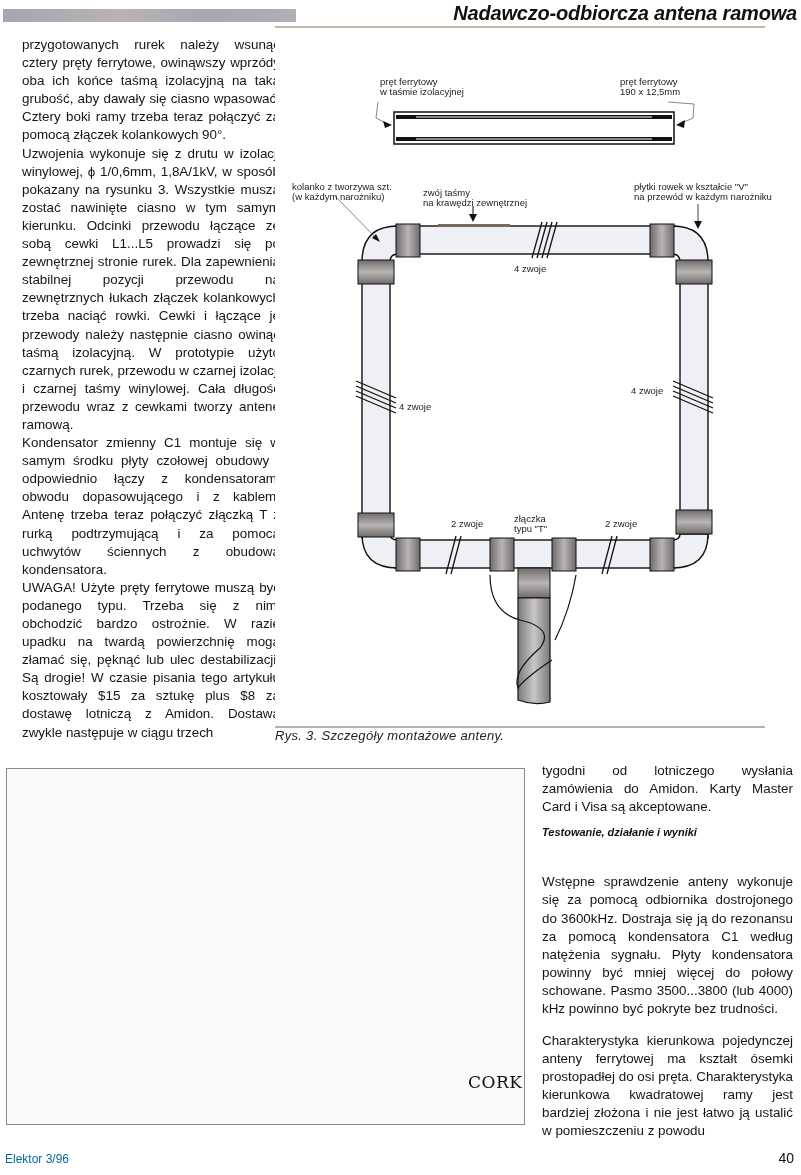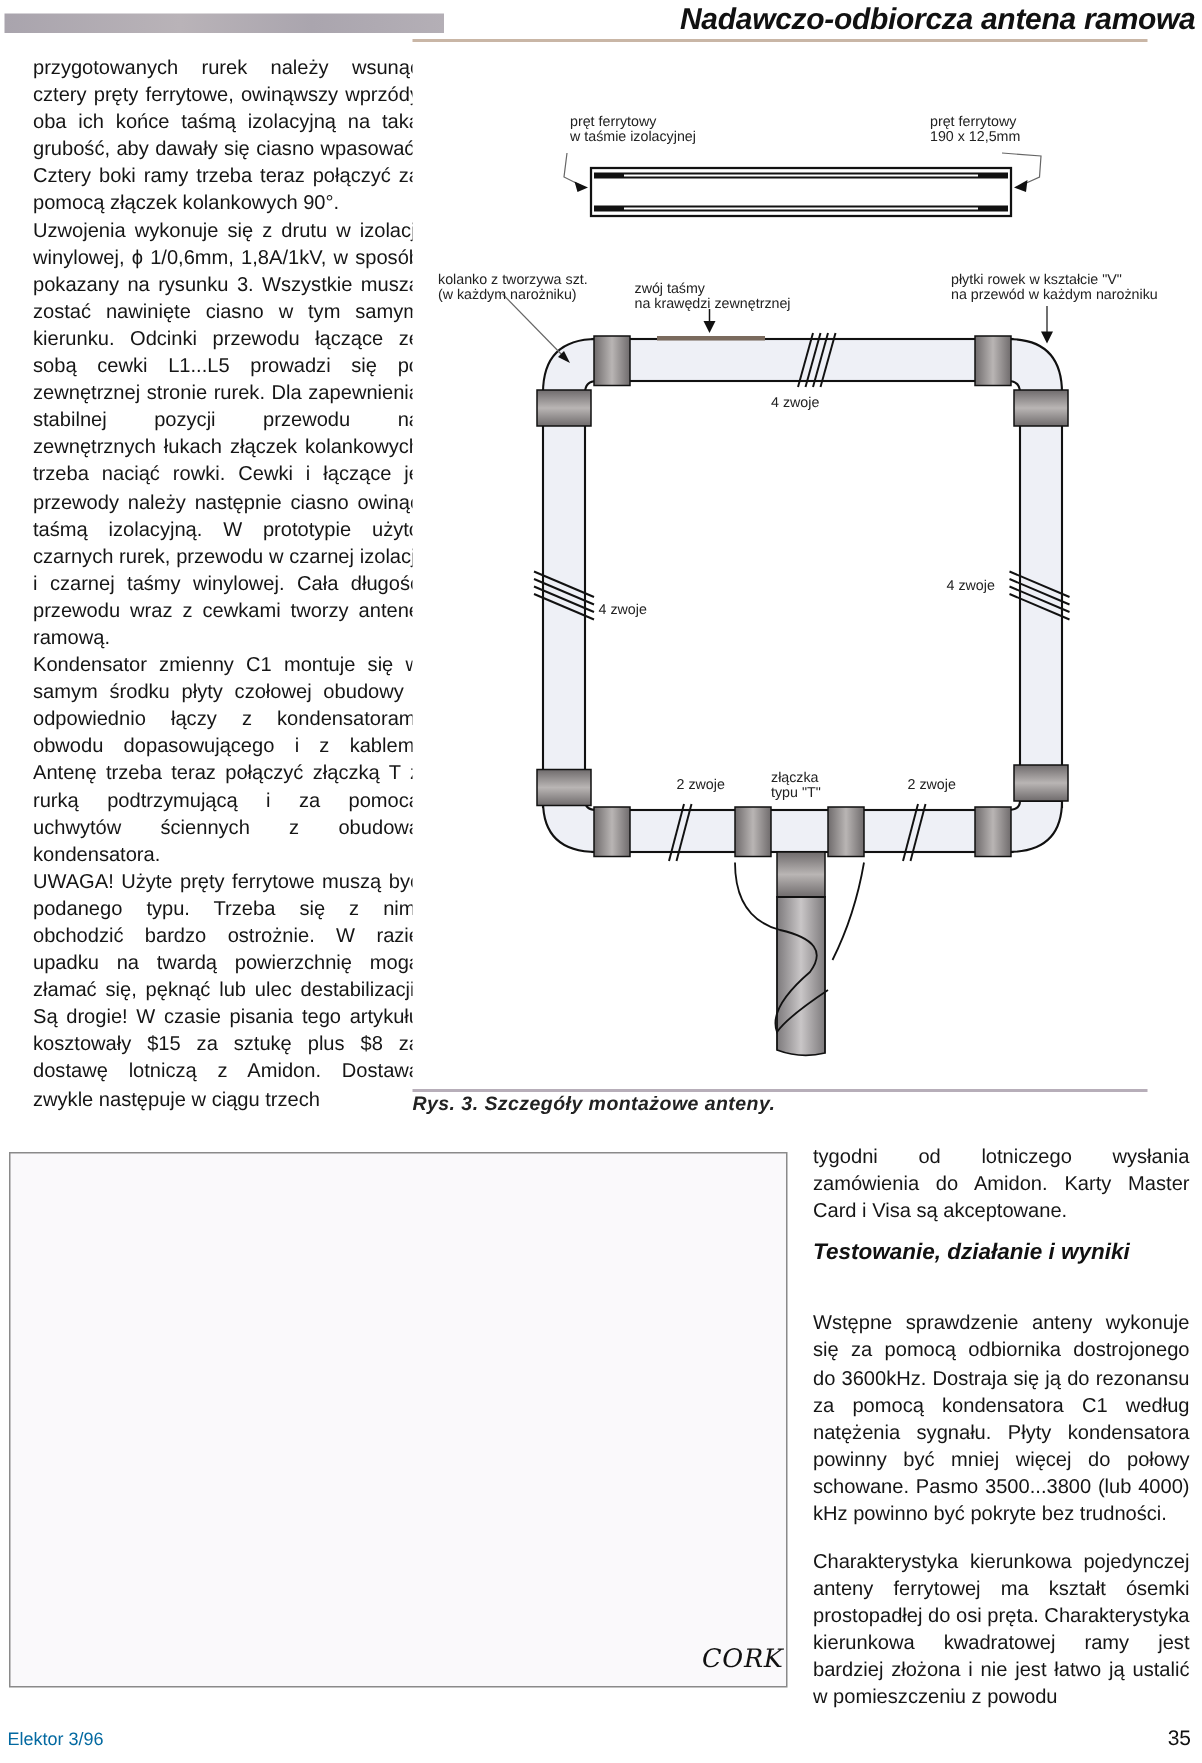--- a/index.html
+++ b/index.html
@@ -22,38 +22,38 @@
     color: #151515;
   }
   .col-left { left: 22px; top: 36px; width: 258px; }
   .col-left p, .col-right p { margin: 0; }
   .figure-frame {
     position: absolute; left: 275px; top: 26px; width: 490px; height: 698px;
     border-top: 2px solid #c9b6a6; border-bottom: 2px solid #b7aeb9;
     background: #fff;
   }
   .figure-caption {
-    position: absolute; left: 275px; top: 728px; font-size: 13px; font-weight: bold;
+    position: absolute; left: 275px; top: 728px; font-size: 13px; font-weight: normal;
     font-style: italic; color: #222; letter-spacing: 0.3px;
   }
   .diagram-label {
     position: absolute; font-size: 9.5px; line-height: 10px; text-align: left; color: #222;
     white-space: pre;
   }
   .cartoon-frame {
     position: absolute; left: 6px; top: 768px; width: 517px; height: 355px;
     border: 1px solid #8a8a8a; background: #faf9fb;
   }
   .cartoon-signature {
-    position: absolute; left: 468px; top: 1096px; font-family: "DejaVu Serif", serif;
-    font-style: italic; font-size: 17px; color: #111; letter-spacing: 0.5px;
+    position: absolute; left: 468px; top: 1072px; font-family: "DejaVu Serif", serif;
+    font-size: 17px; color: #111; letter-spacing: 0.5px;
   }
   .col-right { left: 542px; top: 762px; width: 251px; }
   .section-heading {
-    position: absolute; left: 542px; top: 826px; font-size: 15px; font-weight: bold;
+    position: absolute; left: 542px; top: 826px; font-size: 11px; font-weight: bold;
     font-style: italic; color: #111;
   }
   .col-right2 { left: 542px; top: 860px; width: 251px; }
   .footer-left { position: absolute; left: 5px; top: 1152px; font-size: 12px; color: #0369a1; }
   .footer-right { position: absolute; left: 770px; top: 1150px; font-size: 14px; color: #111; width: 24px; text-align: right; }
   svg { position: absolute; left: 0; top: 0; }
 </style>
 </head>
 <body>
 
@@ -224,13 +224,13 @@
 <div class="col-text col-right">
   <p>tygodni od lotniczego wysłania zamówienia do Amidon. Karty Master Card i Visa są akceptowane.</p>
 </div>
 <div class="section-heading">Testowanie, działanie i wyniki</div>
 <div class="col-text col-right2">
   <p>Wstępne sprawdzenie anteny wykonuje się za pomocą odbiornika dostrojonego do 3600kHz. Dostraja się ją do rezonansu za pomocą kondensatora C1 według natężenia sygnału. Płyty kondensatora powinny być mniej więcej do połowy schowane. Pasmo 3500...3800 (lub 4000) kHz powinno być pokryte bez trudności.</p>
   <p>Charakterystyka kierunkowa pojedynczej anteny ferrytowej ma kształt ósemki prostopadłej do osi pręta. Charakterystyka kierunkowa kwadratowej ramy jest bardziej złożona i nie jest łatwo ją ustalić w pomieszczeniu z powodu</p>
 </div>
 
 <div class="footer-left">Elektor 3/96</div>
-<div class="footer-right">35</div>
+<div class="footer-right">40</div>
 
 </body></html>

